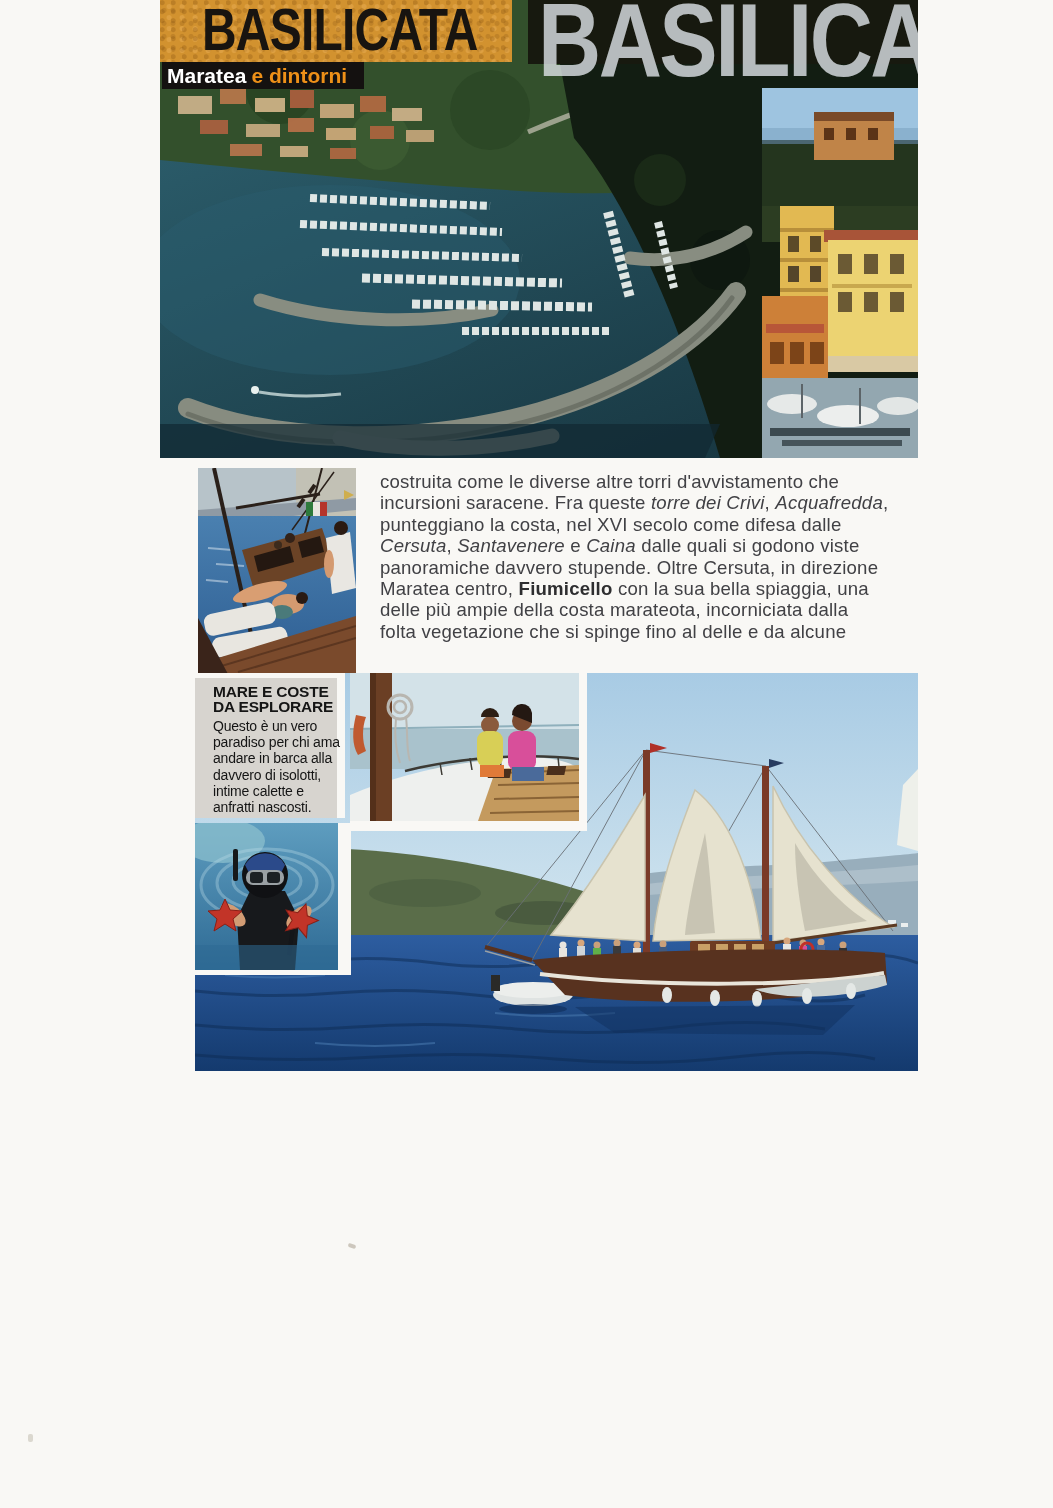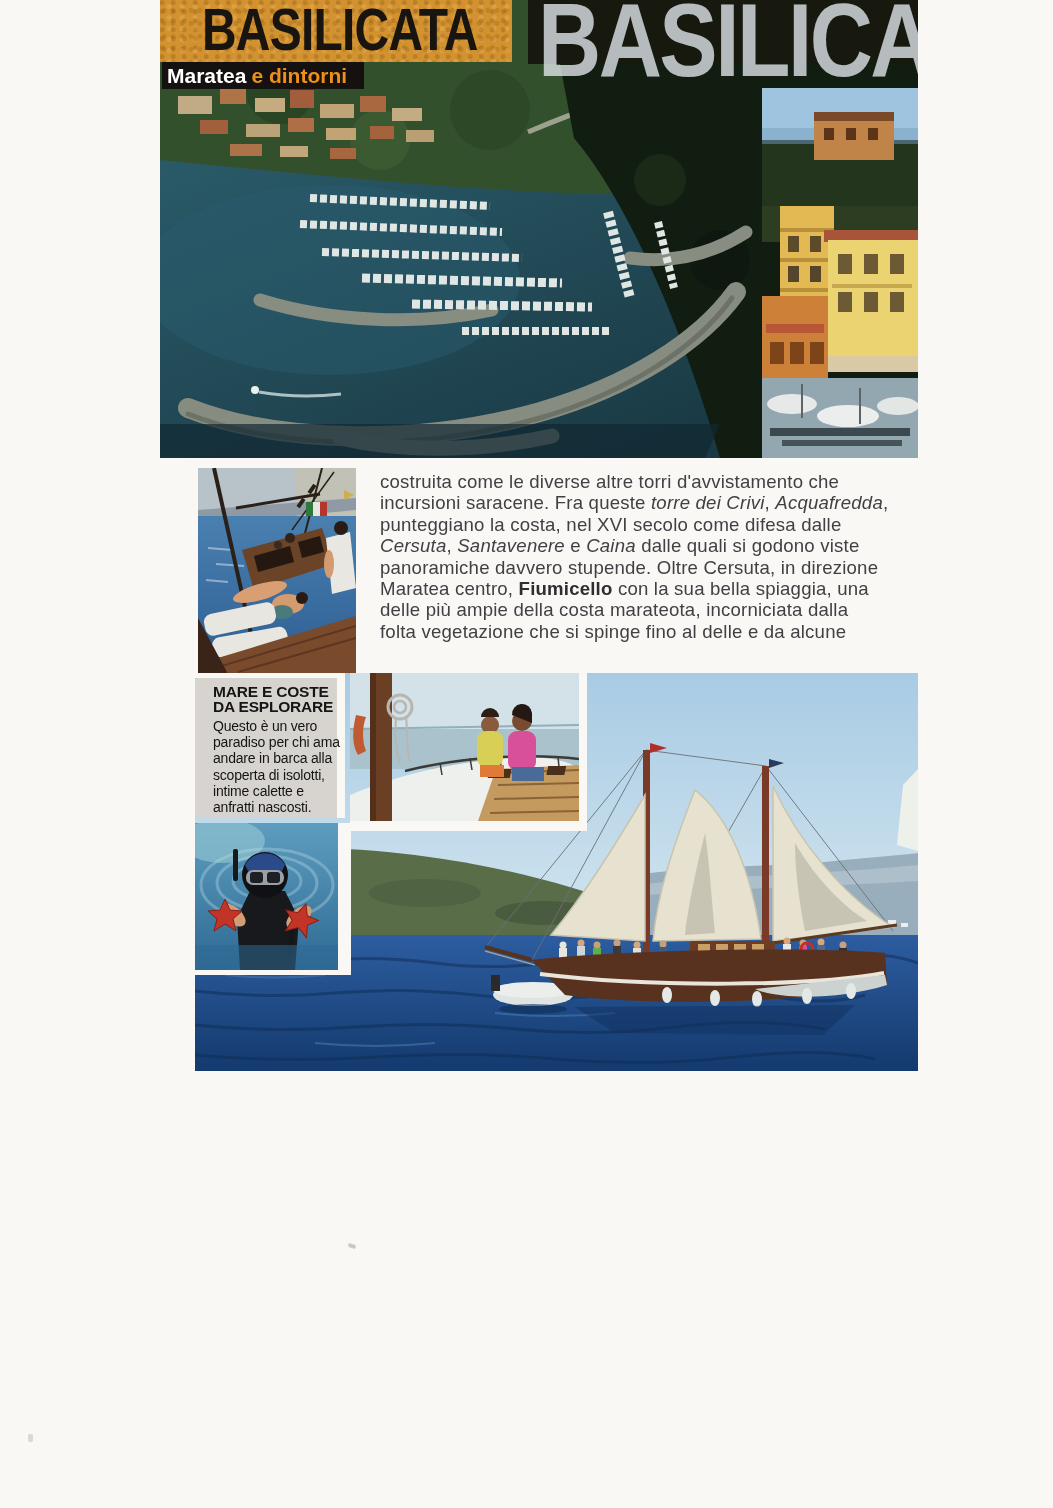--- a/index.html
+++ b/index.html
@@ -412,21 +412,21 @@
 
   <div class="card" id="info-box">
     <div>
         <div class="title-line">MARE E COSTE</div>
         <div class="title-line">DA ESPLORARE</div>
       </div>
     <div class="body-wrap">
         <div class="body-line">Questo è un vero</div>
         <div class="body-line">paradiso per chi ama</div>
         <div class="body-line">andare in barca alla</div>
-        <div class="body-line">scoperta di isolotti,</div>
+        <div class="body-line">davvero di isolotti,</div>
         <div class="body-line">intime calette e</div>
         <div class="body-line">anfratti nascosti.</div>
       </div>
   </div>
 
   <div class="card" id="snorkel-card">
     <svg width="143" height="147" viewBox="0 0 143 147">
       <defs>
         <linearGradient id="gwater" x1="0" y1="0" x2="0" y2="1">
           <stop offset="0" stop-color="#5e9dbf"></stop>

